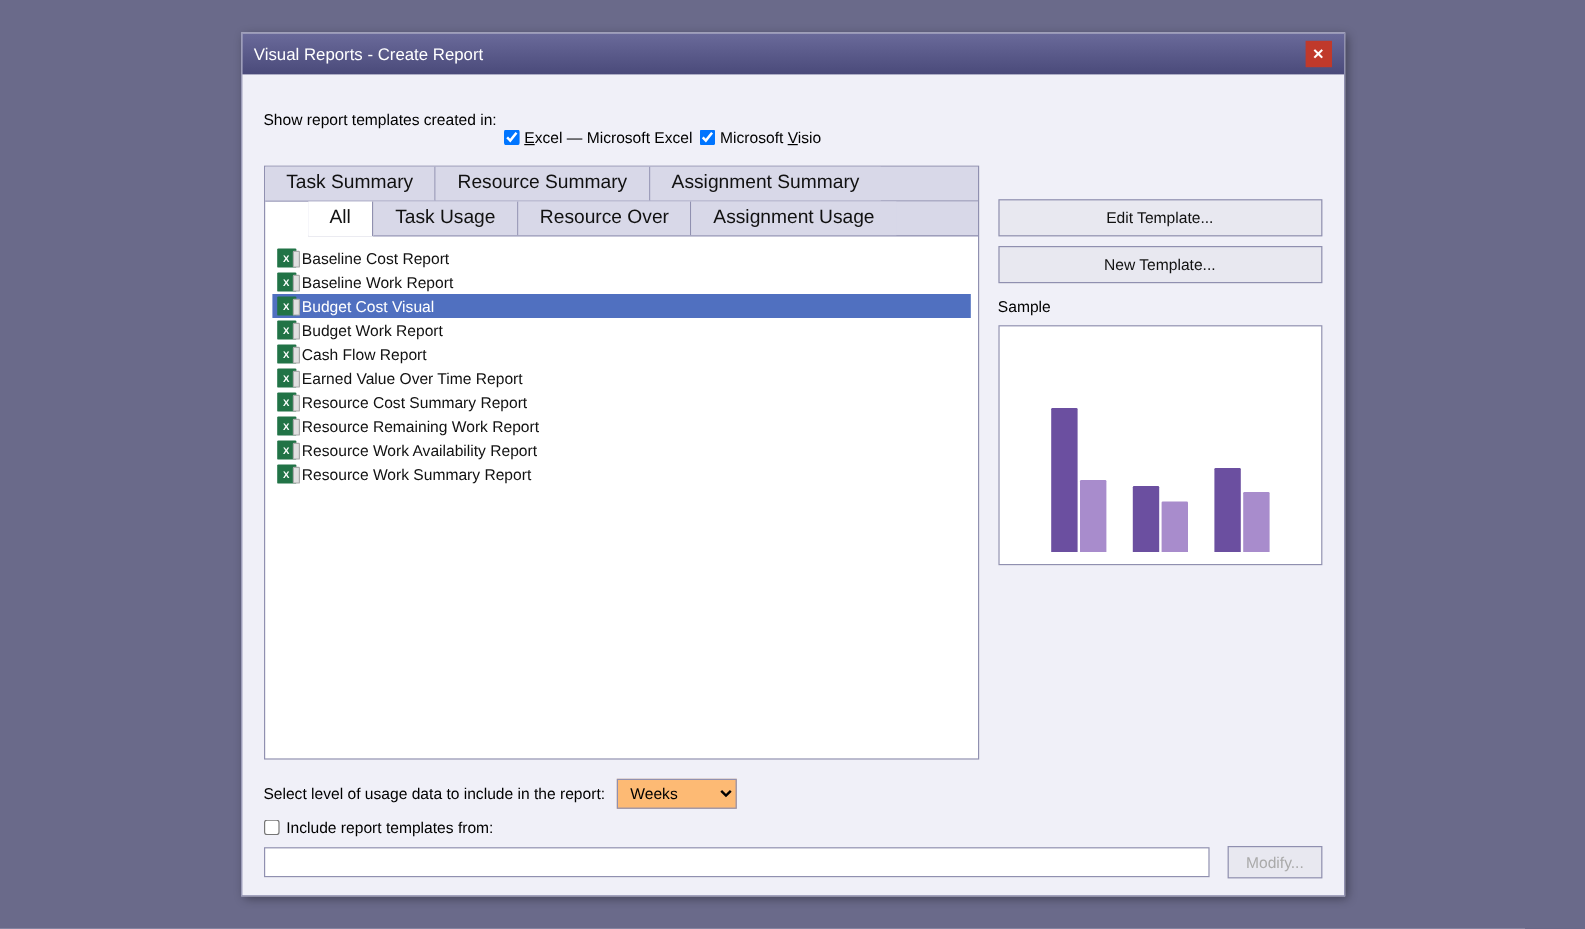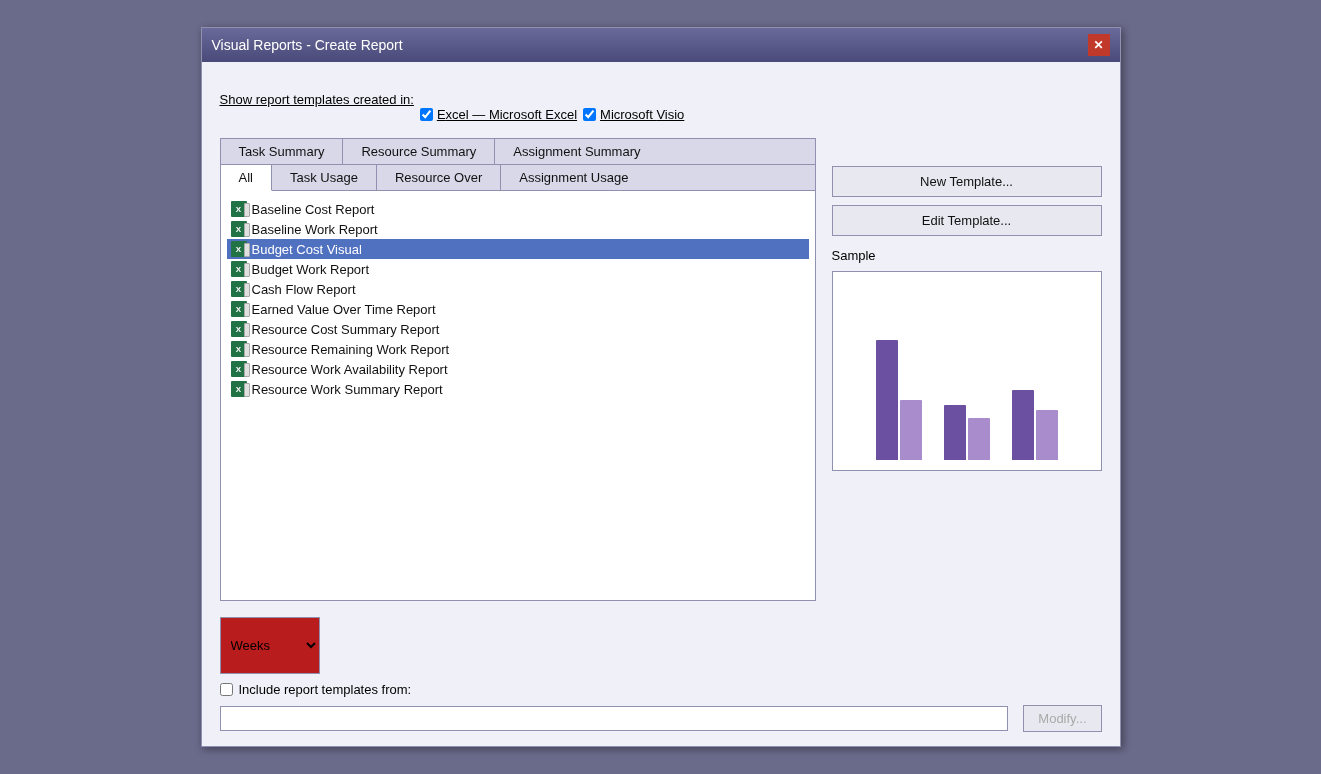--- a/index.html
+++ b/index.html
@@ -59,21 +59,20 @@
     .section-label {
       font-size: 13px;
       color: #111;
       margin-bottom: 4px;
     }
     .show-created-row {
       display: flex;
       align-items: center;
       gap: 6px;
       margin-bottom: 6px;
-      text-decoration: underline;
     }
     .checkbox-label {
       display: flex;
       align-items: center;
       gap: 4px;
       cursor: pointer;
       margin-top: 31px;
     }
     .checkbox-label input[type=checkbox] {
       margin: 0;
@@ -97,36 +96,37 @@
     }
     .tab-row {
       display: flex;
       background: #d8d8e8;
       border-bottom: 1px solid #9090b0;
     }
     .tab {
       padding: 5px 18px;
       border-right: 1px solid #9090b0;
       cursor: pointer;
-      font-size: 13px;
+      font-size: 16px;
       color: #111;
       background: #d8d8e8;
       white-space: nowrap;
     }
     .tab:last-child { border-right: none; }
     .tab.active {
       background: white;
       border-bottom: 1px solid white;
       margin-bottom: -1px;
       z-index: 1;
     }
     .tab-row-2 {
       display: flex;
       background: #d8d8e8;
       border-bottom: 1px solid #9090b0;
+      margin-left: 36px;
     }
     .tab-row-2 .tab.active {
       background: white;
       border-bottom: 1px solid white;
       margin-bottom: -1px;
     }
     .report-list {
       padding: 8px 6px;
       flex: 1;
       overflow-y: auto;
@@ -215,24 +215,24 @@
       gap: 8px;
       margin-top: 6px;
     }
     .usage-row {
       display: flex;
       align-items: center;
       gap: 10px;
     }
     .usage-label { font-size: 13px; }
     .usage-select {
-      padding: 19px 6px;
-      font-size: 13px;
-      border: 1px solid #9090b0;
-      background: #b91c1c;
+      padding: 3px 6px;
+      font-size: 13px;
+      border: 1px solid #9090b0;
+      background: #fdba74;
       min-width: 100px;
     }
     .include-row {
       display: flex;
       align-items: center;
       gap: 6px;
     }
     .path-row {
       display: flex;
       align-items: center;
@@ -328,22 +328,22 @@
             </div>
             <div class="report-item">
               <span class="excel-icon">X</span>
               <span>Resource Work Summary Report</span>
             </div>
           </div>
         </div>
       </div>
 
       <div class="right-panel">
+        <button class="action-btn">Edit Template...</button>
         <button class="action-btn">New Template...</button>
-        <button class="action-btn">Edit Template...</button>
         <div class="sample-label">Sample</div>
         <div class="sample-chart">
           <div class="chart-group">
             <div class="bar" style="height:120px;background:#6b4fa0;"></div>
             <div class="bar" style="height:60px;background:#a88ccc;"></div>
           </div>
           <div class="chart-spacer"></div>
           <div class="chart-group">
             <div class="bar" style="height:55px;background:#6b4fa0;"></div>
             <div class="bar" style="height:42px;background:#a88ccc;"></div>
@@ -352,20 +352,21 @@
           <div class="chart-group">
             <div class="bar" style="height:70px;background:#6b4fa0;"></div>
             <div class="bar" style="height:50px;background:#a88ccc;"></div>
           </div>
         </div>
       </div>
     </div>
 
     <div class="bottom-section">
       <div class="usage-row">
+        <span class="usage-label">Select level of usage data to include in the report:</span>
         <select class="usage-select">
           <option>Weeks</option>
           <option>Days</option>
           <option>Months</option>
         </select>
       </div>
       <div class="include-row">
         <input type="checkbox" style="">
         <span>Include report templates from:</span>
       </div>

